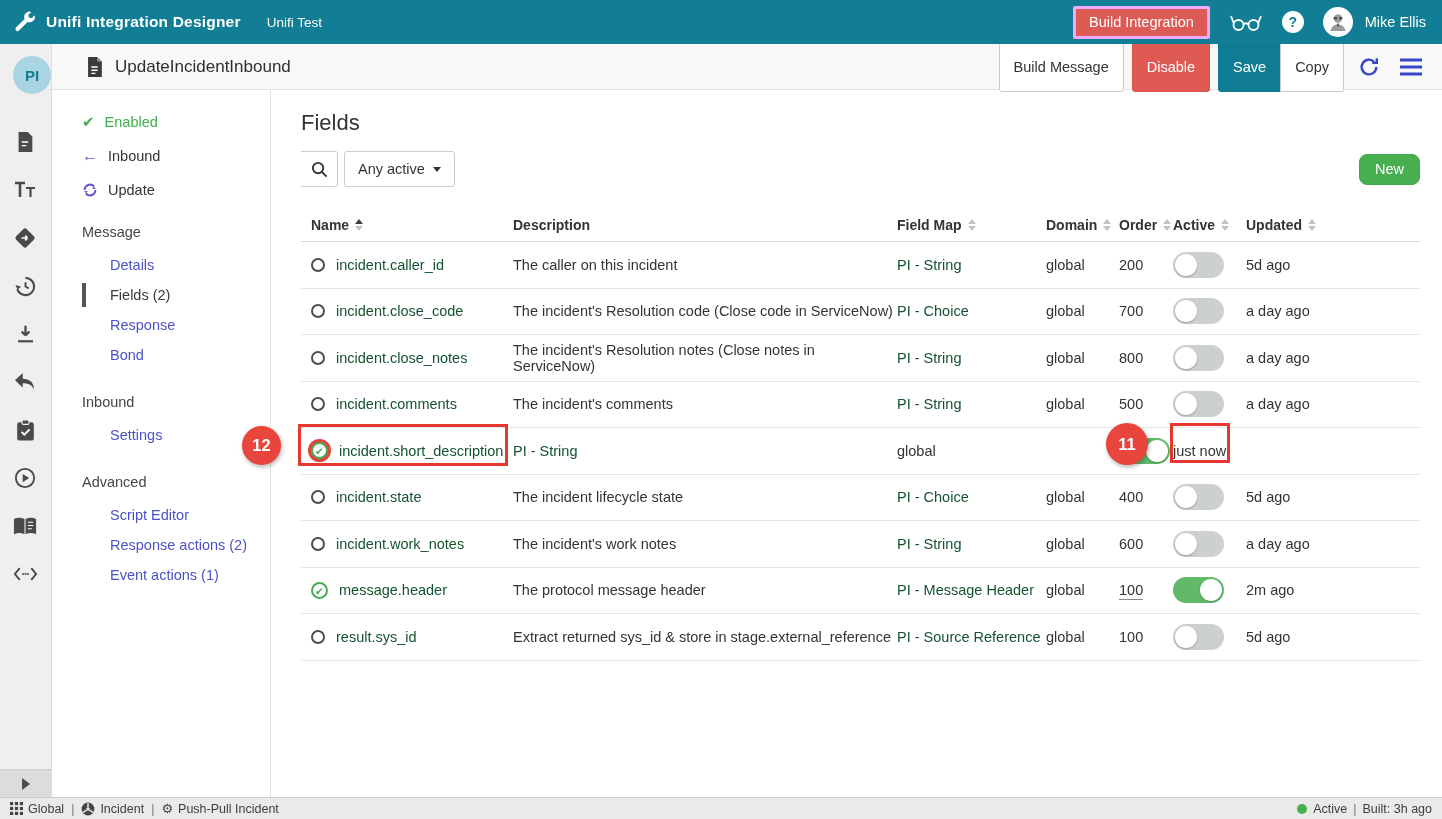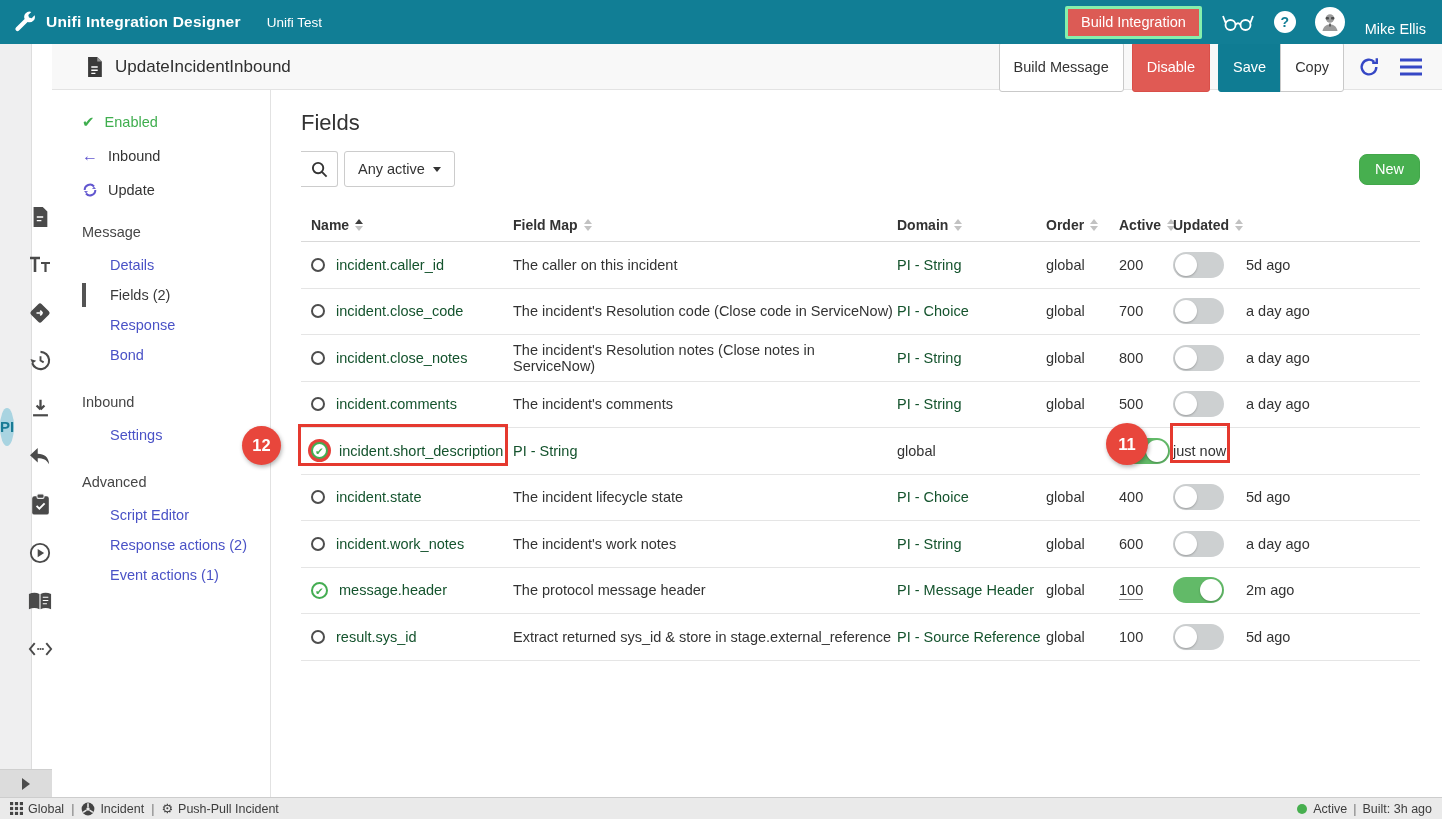--- a/index.html
+++ b/index.html
@@ -8,39 +8,39 @@
     font-family: "Liberation Sans", "DejaVu Sans", sans-serif;
     background:#fff; position:relative; overflow:hidden; color:#333;
   }
 
   
   .topbar{position:absolute;left:0;top:0;width:1442px;height:44px;background:#117e95;display:flex;align-items:center;color:#fff;z-index:3}
   .wrench{margin-left:13px;display:flex}
   .app-title{font-size:15.5px;font-weight:700;margin-left:9px;letter-spacing:.2px}
   .app-sub{font-size:13.5px;margin-left:26px}
   .topbar-right{margin-left:auto;display:flex;align-items:center;gap:19px;padding-right:16px}
-  .build-int-btn{height:33px;padding:0 13px;background:#dc5b55;border:3px solid #86efac;color:#fff;font-size:14.5px;border-radius:2px;cursor:pointer;font-family:inherit}
+  .build-int-btn{height:33px;padding:0 13px;background:#dc5b55;border:3px solid #f0abfc;color:#fff;font-size:14.5px;border-radius:2px;cursor:pointer;font-family:inherit}
   .help-circ{width:22px;height:22px;border-radius:50%;background:#fff;color:#117e95;font-weight:700;font-size:14px;display:flex;align-items:center;justify-content:center}
-  .user-wrap{display:flex;align-items:flex-end;gap:20px}
+  .user-wrap{display:flex;align-items:center;gap:12px}
   .user-avatar{width:30px;height:30px;border-radius:50%;background:#fff;display:flex;align-items:center;justify-content:center;overflow:hidden}
   .user-name{font-size:14.5px}
 
   
   .doc-header{position:absolute;left:52px;top:44px;right:0;height:46px;background:#f8f8f8;border-bottom:1px solid #e3e3e3;display:flex;align-items:center;padding:0 14px 0 33px;z-index:2}
   .doc-title{font-size:17px;color:#2f2f2f;margin-left:11px}
   .doc-actions{margin-left:auto;display:flex;align-items:center;gap:8px}
   .btn{height:50px;padding:0 14px;border:1px solid #c9c9c9;background:#fff;color:#333;font-size:14.5px;border-radius:3px;cursor:pointer;font-family:inherit}
   .btn-disable{background:#e05a54;border-color:#d94f49;color:#fff}
   .btn-group{display:flex}
   .btn-save{background:#0f7c93;border-color:#0f7c93;color:#fff;border-radius:3px 0 0 3px}
   .btn-copy{border-radius:0 3px 3px 0;margin-left:-1px}
   .hdr-icon{display:flex;align-items:center;justify-content:center;width:34px;height:34px;cursor:pointer;background:none;border:none}
 
   
-  .icon-rail{position:absolute;left:0;top:44px;width:32px;bottom:22px;background:#efeff0;border-right:1px solid #ddd;display:flex;flex-direction:row;align-items:center;z-index:1}
+  .icon-rail{position:absolute;left:0;top:44px;width:52px;bottom:22px;background:#efeff0;border-right:1px solid #ddd;display:flex;flex-direction:column;align-items:flex-end;z-index:1}
   .pi-avatar{width:38px;height:38px;border-radius:50%;background:#a9d4e1;color:#197b95;font-weight:700;font-size:15px;display:flex;align-items:center;justify-content:center;margin-top:12px}
   .rail-icons{margin-top:24px;display:flex;flex-direction:column;align-items:center}
   .rail-icon{height:48px;display:flex;align-items:center;justify-content:center;width:52px;cursor:pointer}
   .rail-collapse{position:absolute;left:0;bottom:0;width:52px;height:28px;background:#dcdcdc;border-top:1px solid #cfcfcf;display:flex;align-items:center;justify-content:center;cursor:pointer}
   .tri-right{width:0;height:0;border-top:6px solid transparent;border-bottom:6px solid transparent;border-left:8px solid #4d4d4d}
 
   
   .nav-panel{position:absolute;left:52px;top:90px;width:219px;bottom:22px;background:#fff;border-right:1px solid #e2e2e2;padding:22px 0 0 30px;font-size:14.5px}
   .nav-status{display:flex;align-items:center;gap:10px;margin-bottom:14px;height:20px;cursor:pointer}
   .nav-status .lab-green{color:#3fae4e}
@@ -293,20 +293,23 @@
     <button class="new-btn">New</button>
   </div>
   <div class="ftable">
     <div class="trow thead">
         <div class="hcell first">
           <span>Name</span>
           <span class="carets sorted">
             <i class="up"></i>
             <i class="down"></i>
           </span>
+        </div>
+        <div class="hcell">
+          <span>Description</span>
         </div>
         <div class="hcell">
           <span>Field Map</span>
           <span class="carets">
             <i class="up"></i>
             <i class="down"></i>
           </span>
         </div>
         <div class="hcell">
           <span>Domain</span>

